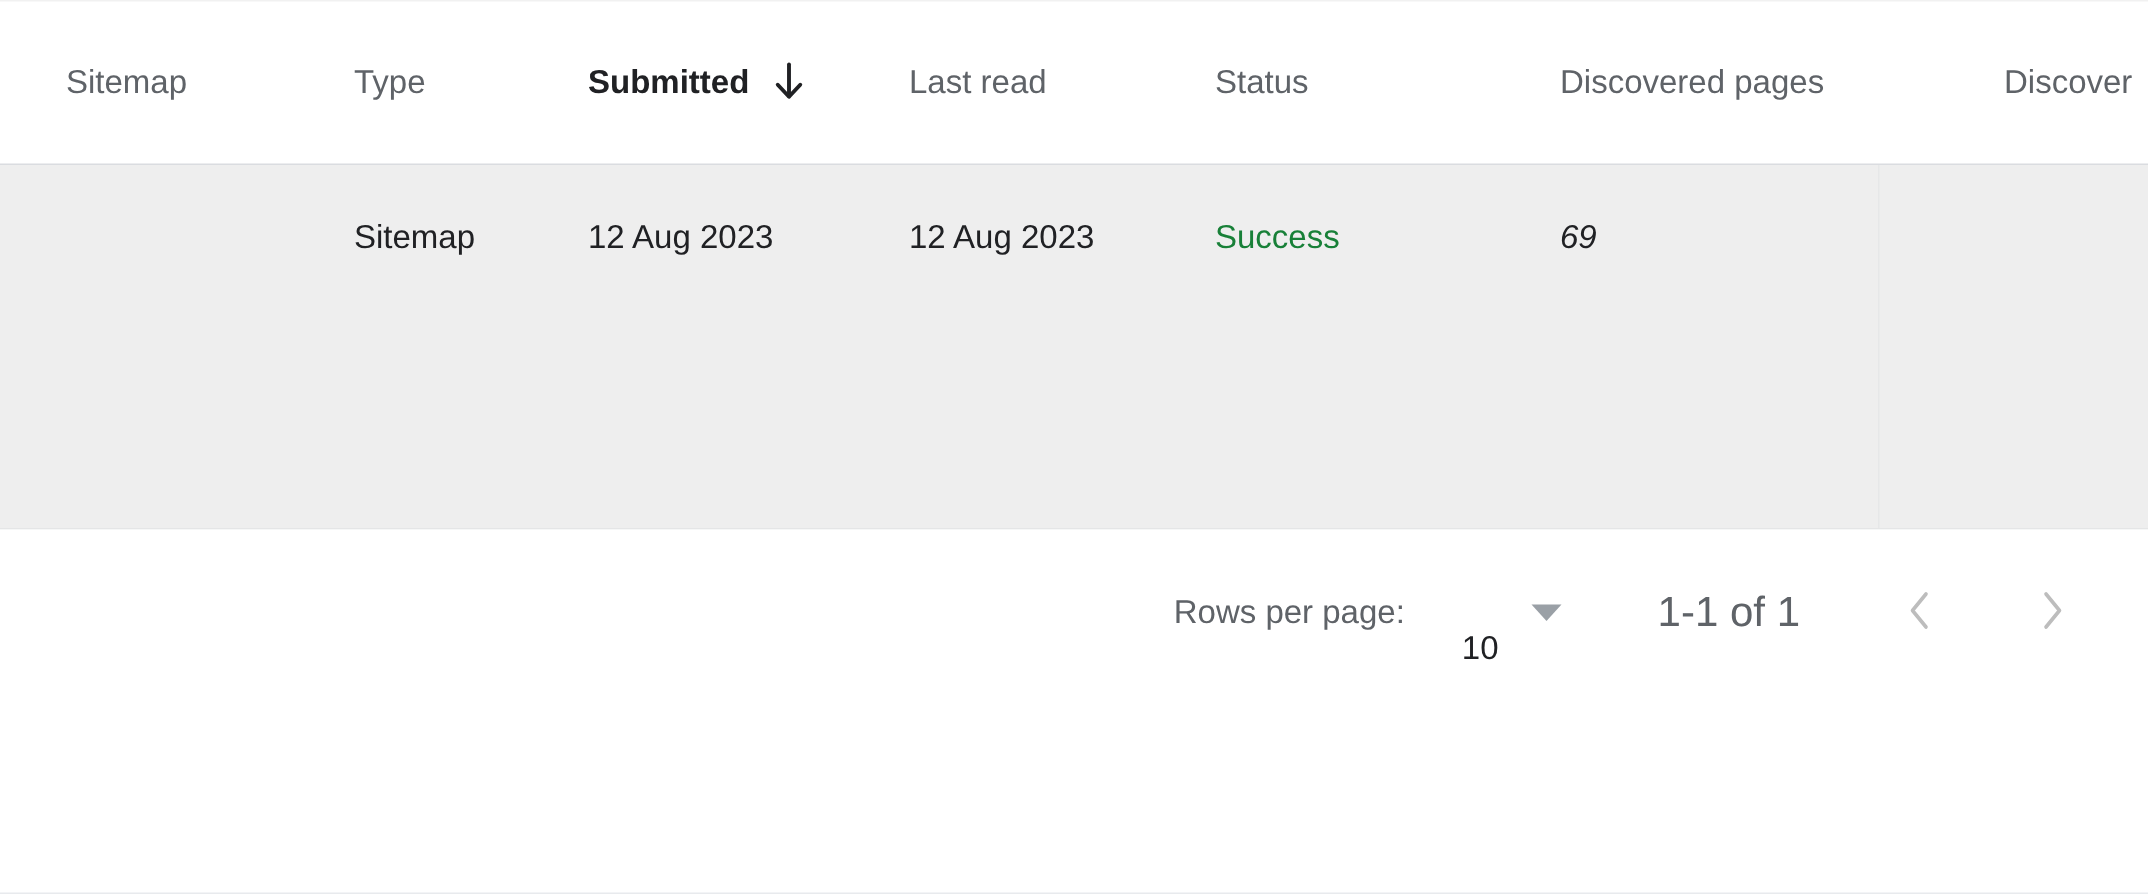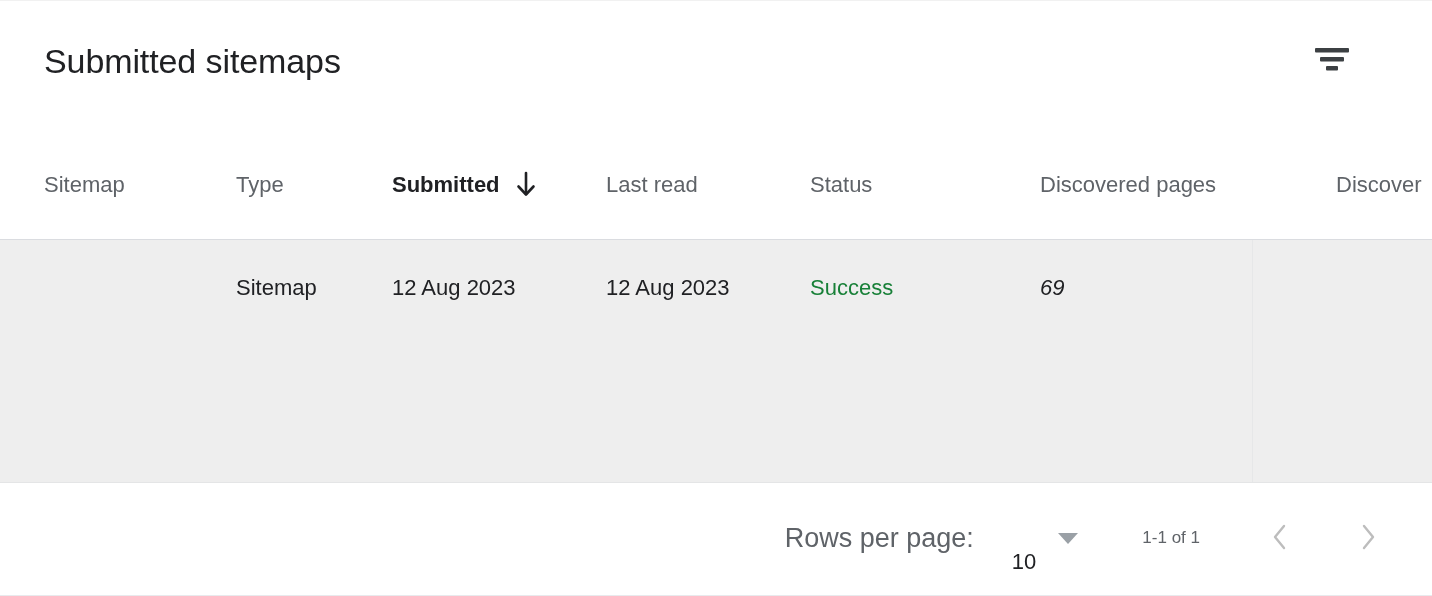--- a/index.html
+++ b/index.html
@@ -137,21 +137,21 @@
   }
   .pager {
     position: absolute;
     right: 40px;
     top: 0;
     height: 110px;
     display: flex;
     align-items: center;
   }
   .rows-label {
-    font-size: 27px;
+    font-size: 22px;
     color: #5f6368;
     white-space: nowrap;
   }
   .rows-select {
     display: flex;
     align-items: center;
     margin-left: 38px;
     cursor: pointer;
   }
   .rows-value {
@@ -163,21 +163,21 @@
   .caret {
     margin-left: 22px;
     width: 0;
     height: 0;
     border-left: 10px solid transparent;
     border-right: 10px solid transparent;
     border-top: 11px solid #9aa0a6;
   }
   .range-label {
     margin-left: 64px;
-    font-size: 17px;
+    font-size: 28px;
     color: #5f6368;
     white-space: nowrap;
   }
   .nav-btn {
     width: 48px;
     height: 48px;
     display: flex;
     align-items: center;
     justify-content: center;
     background: transparent;
@@ -186,33 +186,20 @@
     cursor: pointer;
   }
   .nav-btn.prev { margin-left: 56px; }
   .nav-btn.next { margin-left: 40px; }
 </style>
 </head>
 <body>
 
 <div class="card">
 
-  <div class="card-header">
-    <div class="card-title">Submitted sitemaps</div>
-
-    <button class="filter-button">
-      <span class="filter-icon">
-        <svg width="44" height="30" viewBox="0 0 44 30" xmlns="http://www.w3.org/2000/svg">
-          <rect x="5" y="5" width="34" height="4.5" rx="1" fill="#3c4043"></rect>
-          <rect x="10" y="14" width="24" height="4.5" rx="1" fill="#3c4043"></rect>
-          <rect x="16" y="23" width="12" height="4.5" rx="1" fill="#3c4043"></rect>
-        </svg>
-      </span>
-    </button>
-  </div>
 
   <div class="sitemap-table">
 
     <div class="thead">
 
       <div class="th" style="left:44px;width:180px;">
         <span>Sitemap</span>
       </div>
 
       <div class="th" style="left:236px;width:145px;">

